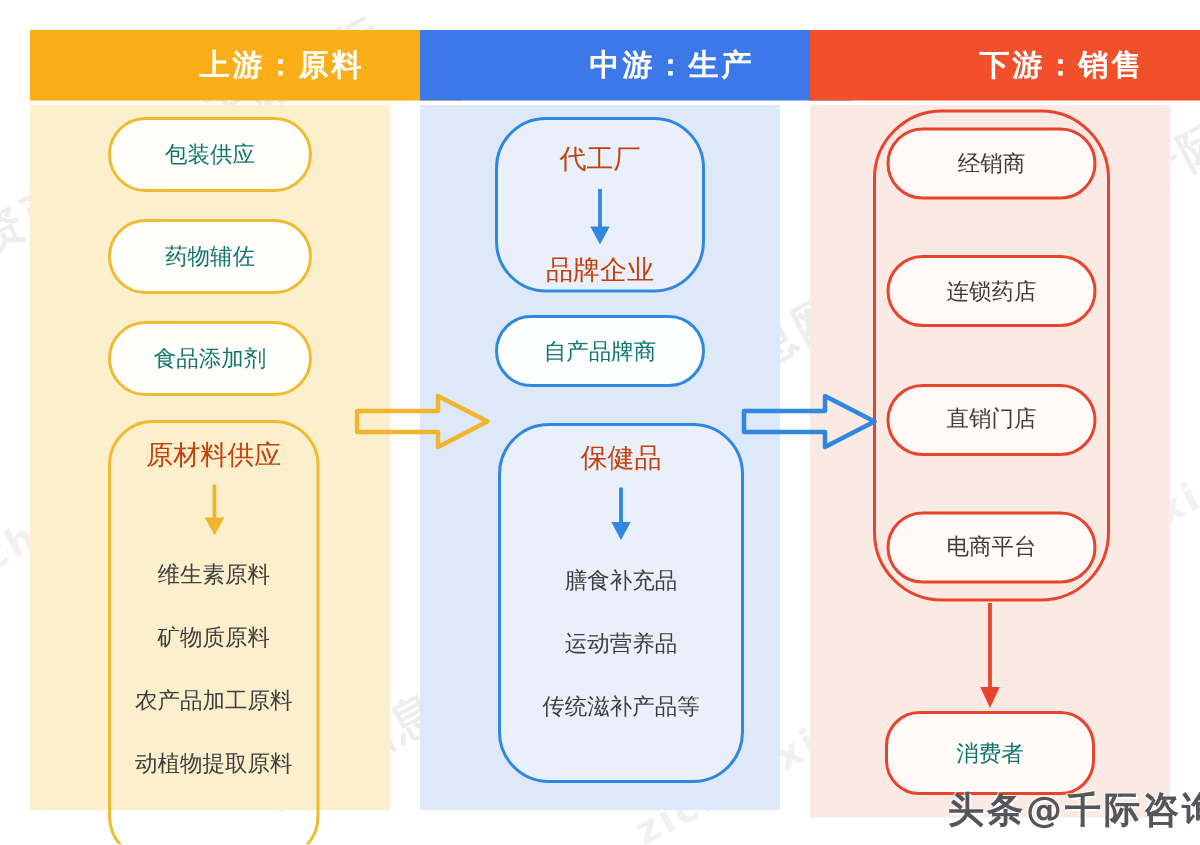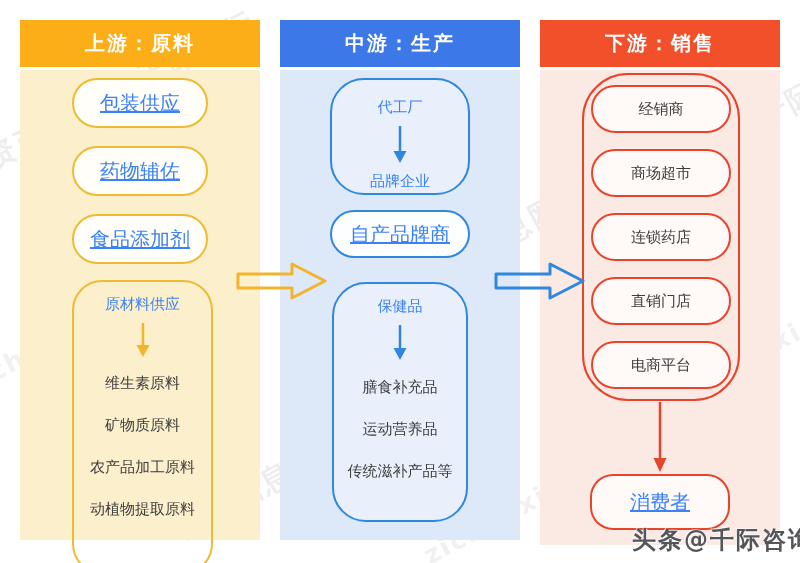--- a/index.html
+++ b/index.html
@@ -5,43 +5,43 @@
   html,body{margin:0;padding:0;background:#ffffff;font-family:"DejaVu Sans","Liberation Sans",sans-serif;}
   .canvas{position:relative;width:800px;height:563px;background:#ffffff;overflow:hidden;}
 
   
   .wm{position:absolute;white-space:nowrap;transform:rotate(-28deg);font-size:30px;font-weight:600;
       color:rgba(145,140,150,0.16);pointer-events:none;letter-spacing:2px;}
   .wm.en{font-size:26px;color:rgba(150,145,155,0.13);}
 
   
   .col-header{position:absolute;width:240px;height:47px;display:flex;align-items:center;justify-content:center;
-      color:#ffffff;font-size:20px;font-weight:bold;letter-spacing:2px;}
+      color:#ffffff;font-size:20px;font-weight:bold;letter-spacing:2px;padding-left:48px;}
   .hd-up{left:20px;top:20px;background:#FBAE17;}
   .hd-mid{left:280px;top:20px;background:#3C78E8;}
   .hd-down{left:540px;top:20px;background:#F1502A;}
 
   
   .col-body{position:absolute;width:240px;}
   .bd-up{left:20px;top:70px;height:470px;background:#FCEFCC;}
   .bd-mid{left:280px;top:70px;height:470px;background:#DDE9F9;}
   .bd-down{left:540px;top:70px;height:475px;background:#FBE9E3;}
 
   .pill{position:absolute;display:flex;align-items:center;justify-content:center;
-      font-size:20px;color:#3b82f6;background:#ffffff;border-radius:26px;box-sizing:border-box;text-decoration:underline;}
+      font-size:15px;color:#0f766e;background:#ffffff;border-radius:26px;box-sizing:border-box;}
   .pill.yellow{border:2px solid #EEBB33;background:#FFFEF8;}
   .pill.blue{border:2px solid #2F87E0;background:#FDFEFF;}
   .pill.red{border:2px solid #E8432B;background:#FFF9F7;}
 
   .group{position:absolute;box-sizing:border-box;display:flex;flex-direction:column;align-items:center;}
   .group.yellow{border:2px solid #EEBB33;border-radius:30px;}
   .group.blue{border:2px solid #2F87E0;border-radius:34px;background:rgba(255,255,255,0.35);}
   .group.red{border:2px solid #E8432B;border-radius:46px;}
 
-  .g-title{font-size:15px;color:#3b82f6;line-height:24px;}
+  .g-title{font-size:18px;color:#c2410c;line-height:24px;}
   .g-item{font-size:15px;color:#3d3d3d;line-height:42px;white-space:nowrap;}
 
   .v-arrow{display:block;margin:6px auto 4px auto;}
   .h-arrow{position:absolute;}
   .long-arrow{position:absolute;}
 
   .attribution{position:absolute;left:632px;top:524px;font-size:24px;font-weight:800;color:#55565a;
       letter-spacing:2px;text-shadow:1px 1px 0 #ffffff, -1px -1px 0 rgba(255,255,255,0.6);white-space:nowrap;}
 
   .rgroup-pill{position:relative;width:140px;height:48px;display:flex;align-items:center;justify-content:center;
@@ -88,34 +88,33 @@
     <div class="g-title">代工厂</div>
     <svg class="v-arrow" width="16" height="40" viewBox="0 0 16 40">
       <line x1="8" y1="1" x2="8" y2="27" stroke="#2F87E0" stroke-width="2.5"></line>
       <polygon points="1.5,26 14.5,26 8,38" fill="#2F87E0"></polygon>
     </svg>
     <div class="g-title">品牌企业</div>
   </div>
 
   <div class="pill blue" style="left:330px;top:210px;width:140px;height:48px;">自产品牌商</div>
 
-  <div class="group blue" style="left:332px;top:282px;width:136px;height:240px;padding-top:10px;">
+  <div class="group blue" style="left:332px;top:282px;width:164px;height:240px;padding-top:10px;">
     <div class="g-title">保健品</div>
     <svg class="v-arrow" width="16" height="38" viewBox="0 0 16 38">
       <line x1="8" y1="1" x2="8" y2="25" stroke="#2F87E0" stroke-width="2.5"></line>
       <polygon points="1.5,24 14.5,24 8,36" fill="#2F87E0"></polygon>
     </svg>
     <div class="g-item">膳食补充品</div>
     <div class="g-item">运动营养品</div>
     <div class="g-item">传统滋补产品等</div>
   </div>
 
   <div class="group red" style="left:582px;top:73px;width:158px;height:328px;padding:10px 9px;justify-content:space-between;">
     <div class="rgroup-pill">经销商</div>
-    <div class="rgroup-pill">商场超市</div>
     <div class="rgroup-pill">连锁药店</div>
     <div class="rgroup-pill">直销门店</div>
     <div class="rgroup-pill">电商平台</div>
   </div>
 
   <svg class="long-arrow" style="left:652px;top:402px;" width="16" height="72" viewBox="0 0 16 72">
     <line x1="8" y1="0" x2="8" y2="57" stroke="#E8432B" stroke-width="2.5"></line>
     <polygon points="1.5,56 14.5,56 8,70" fill="#E8432B"></polygon>
   </svg>
 

